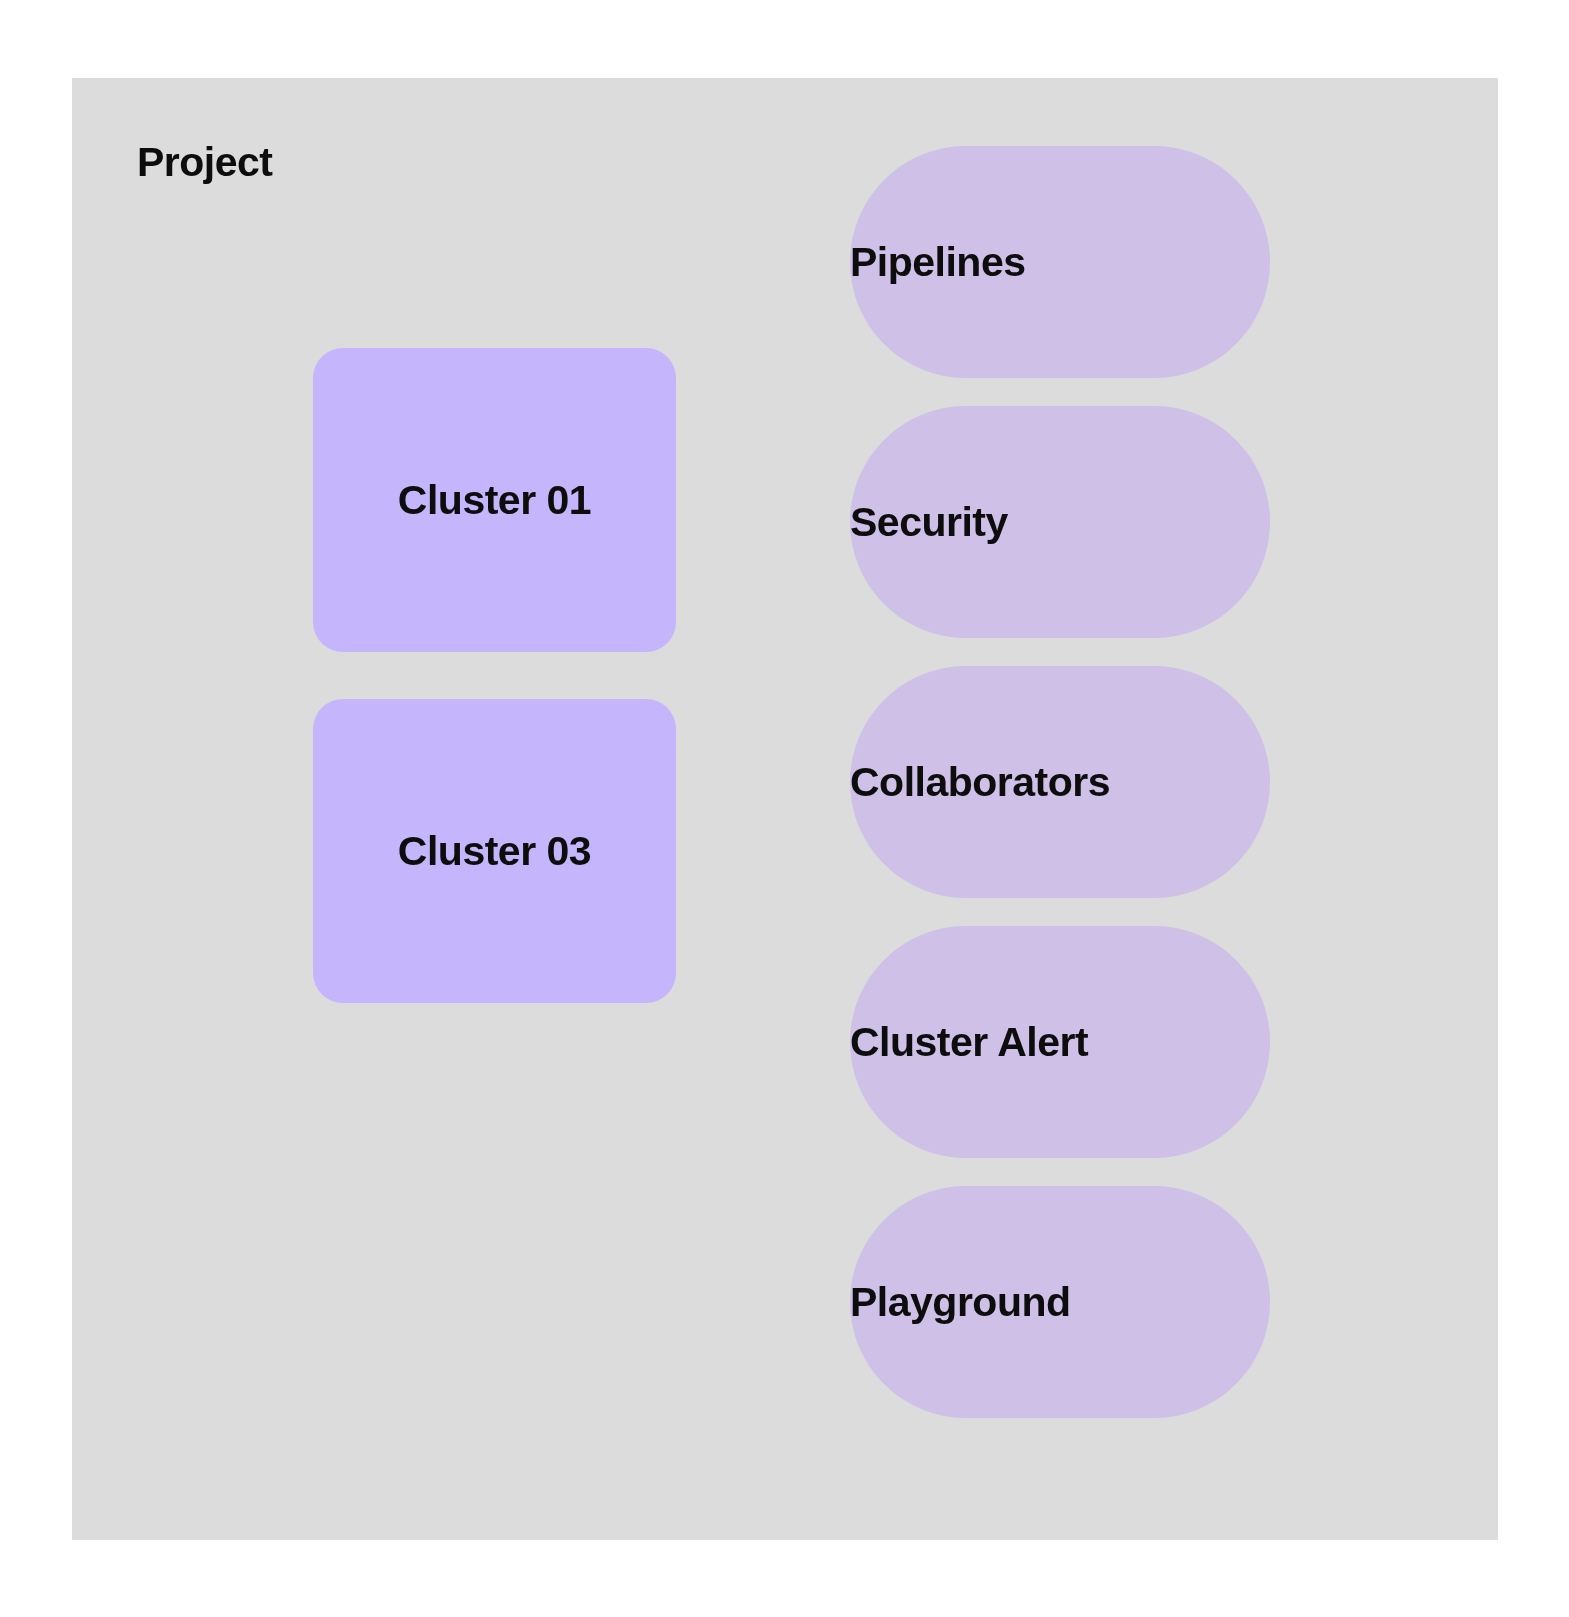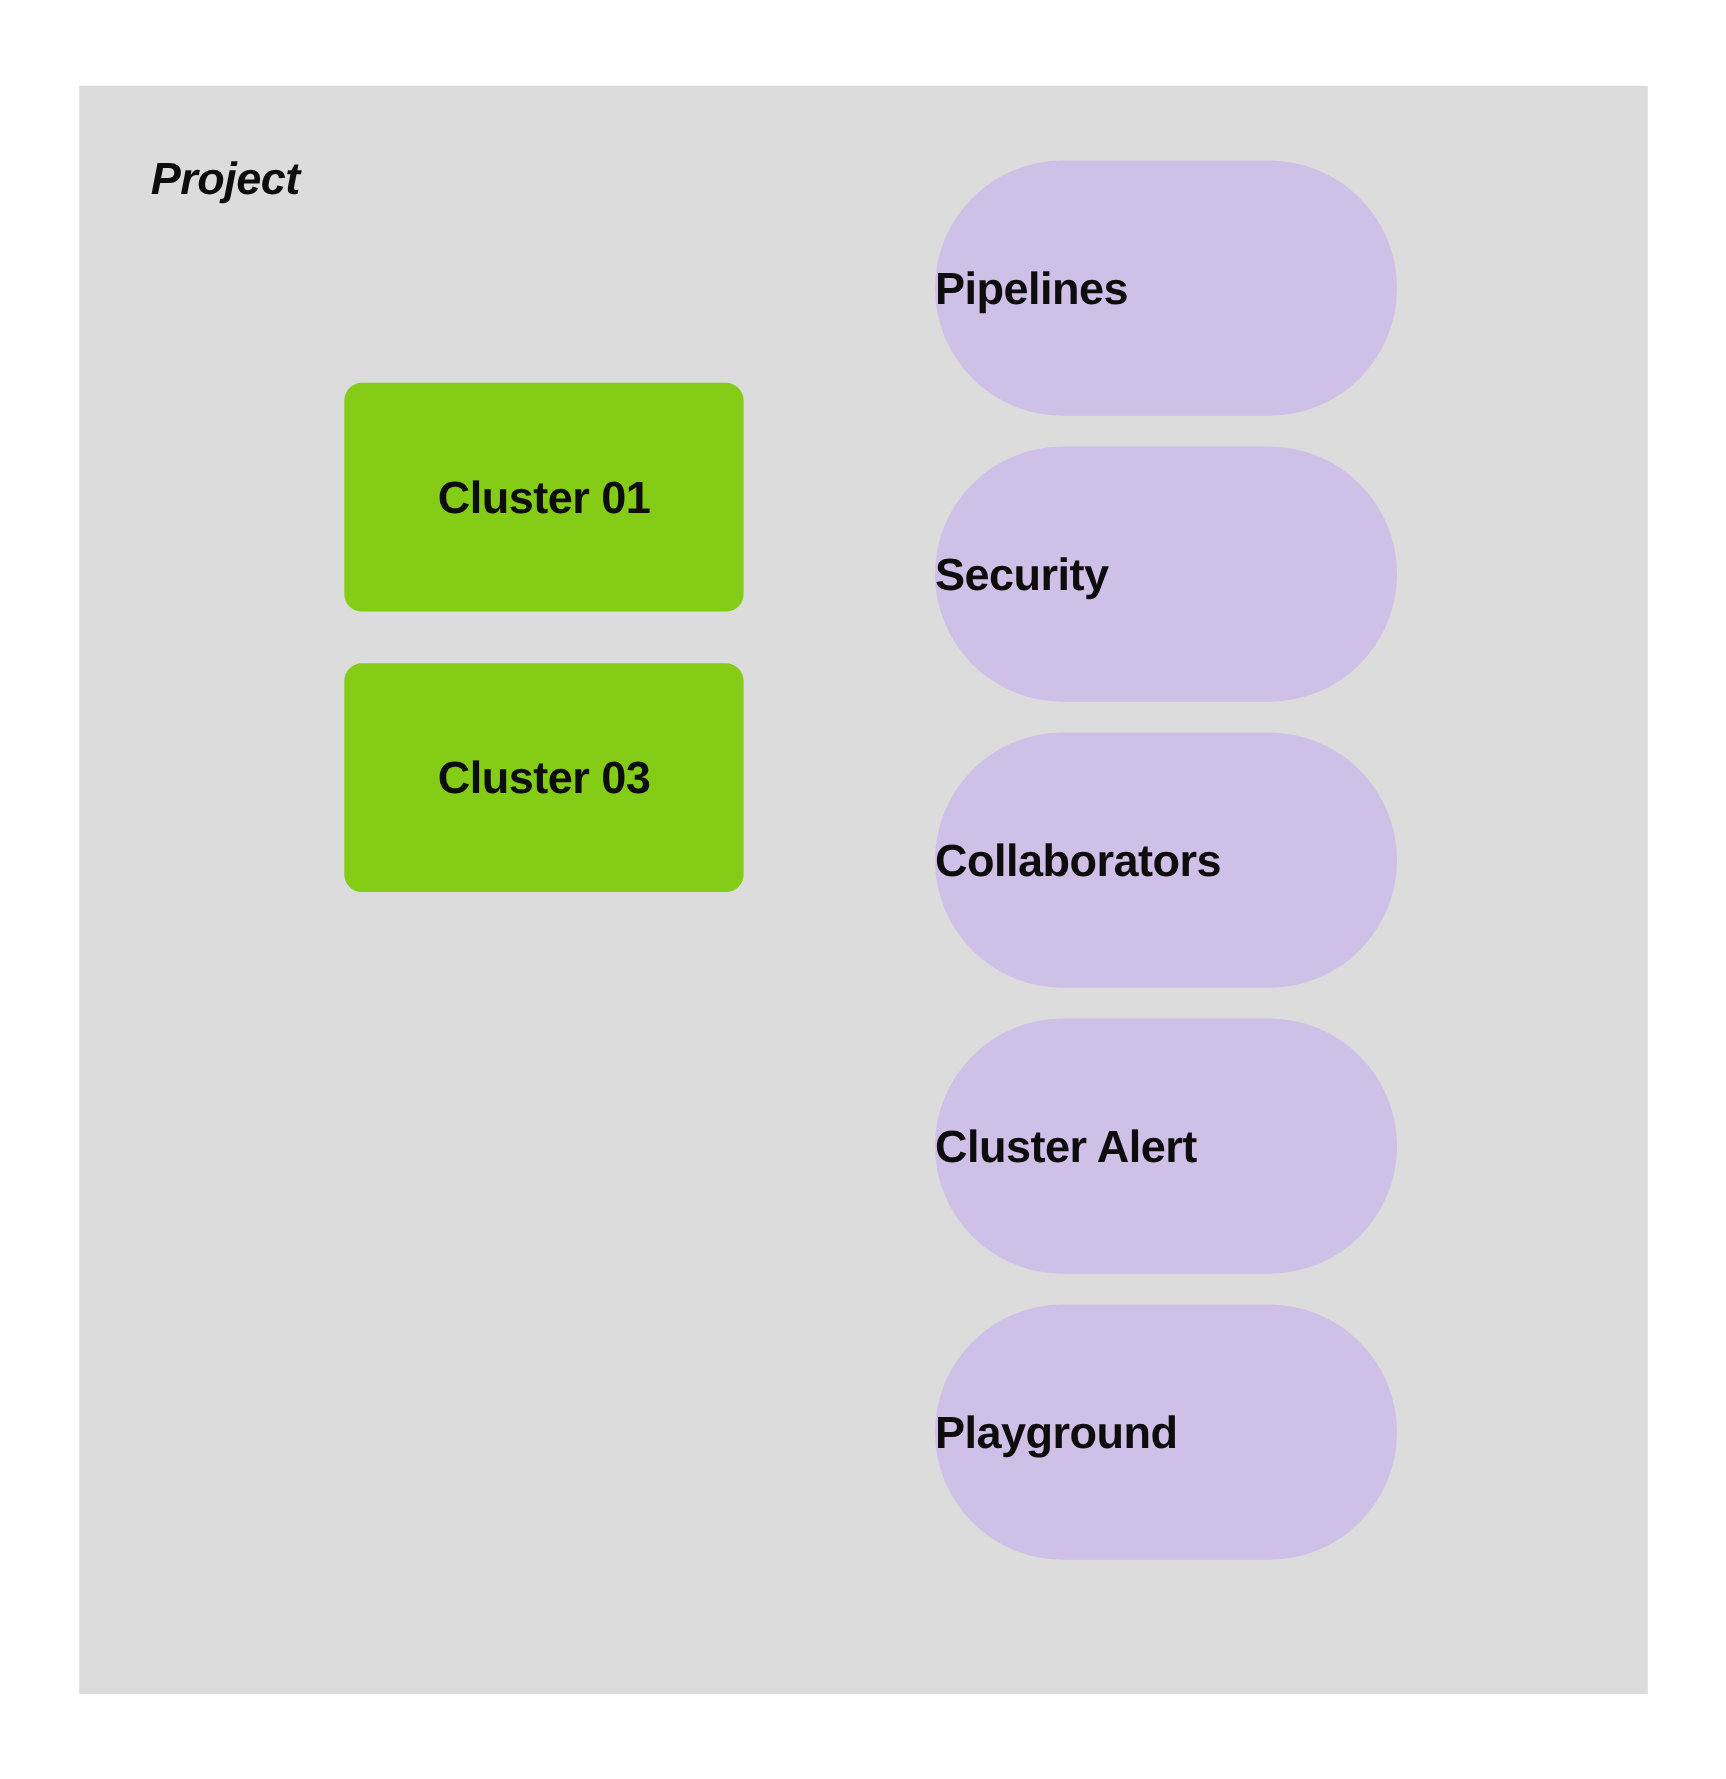--- a/index.html
+++ b/index.html
@@ -37,37 +37,36 @@
   .panel-title {
     position: absolute;
     left: 65px;
     top: 64px;
     font-size: 41px;
     font-weight: 700;
     letter-spacing: -0.5px;
     color: #0d0d0d;
     line-height: 1;
     white-space: nowrap;
-    font-style: italic;
   }
 
   
   .cluster-column {
     position: absolute;
     left: 241px;
     top: 270px;
     width: 363px;
   }
 
   .cluster-card {
     position: relative;
     width: 363px;
-    height: 208px;
-    background: #84cc16;
-    border-radius: 16px;
+    height: 304px;
+    background: #c4b5fd;
+    border-radius: 30px;
     margin-bottom: 47px;
     display: flex;
     align-items: center;
     justify-content: center;
   }
   .cluster-card:last-child { margin-bottom: 0; }
 
   .cluster-label {
     font-size: 41px;
     font-weight: 700;

